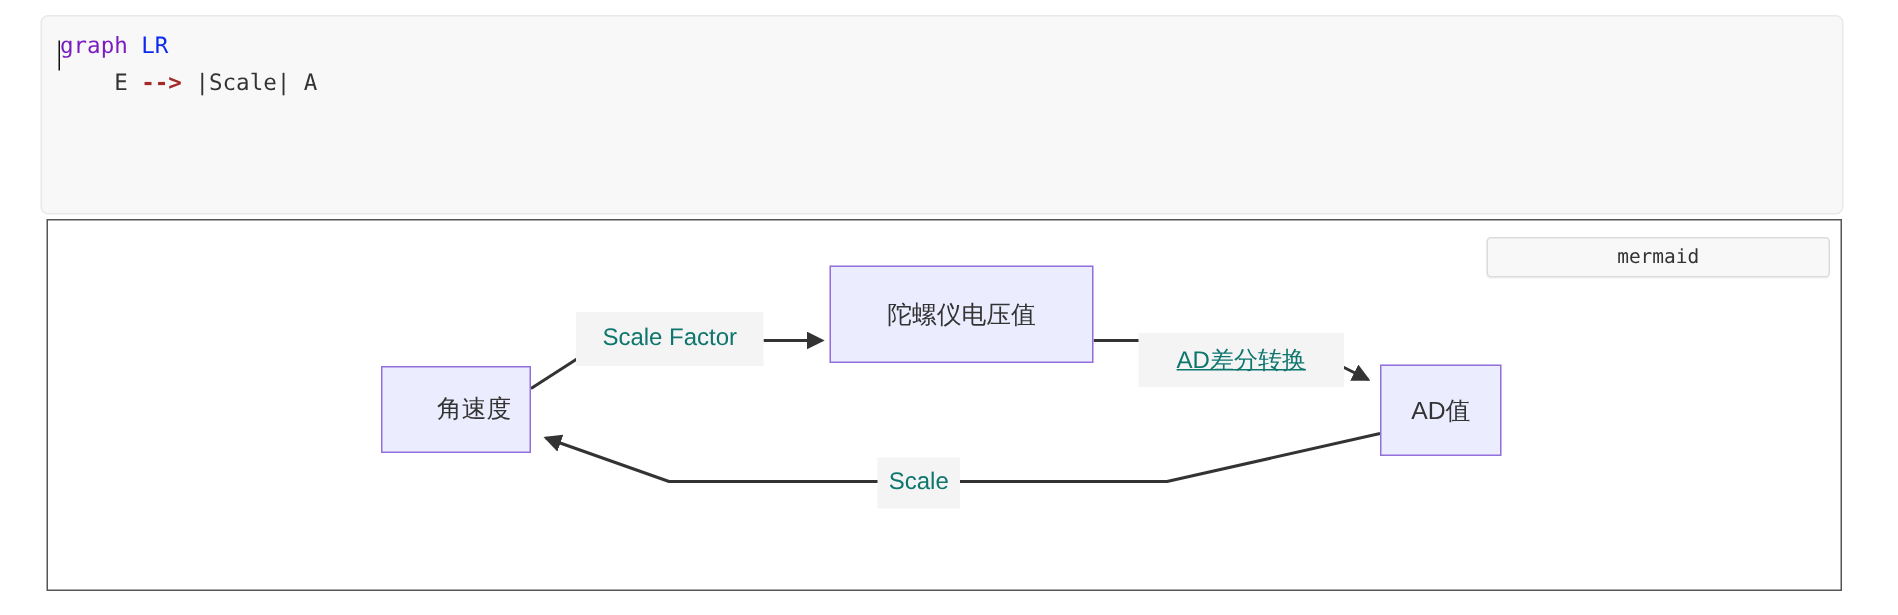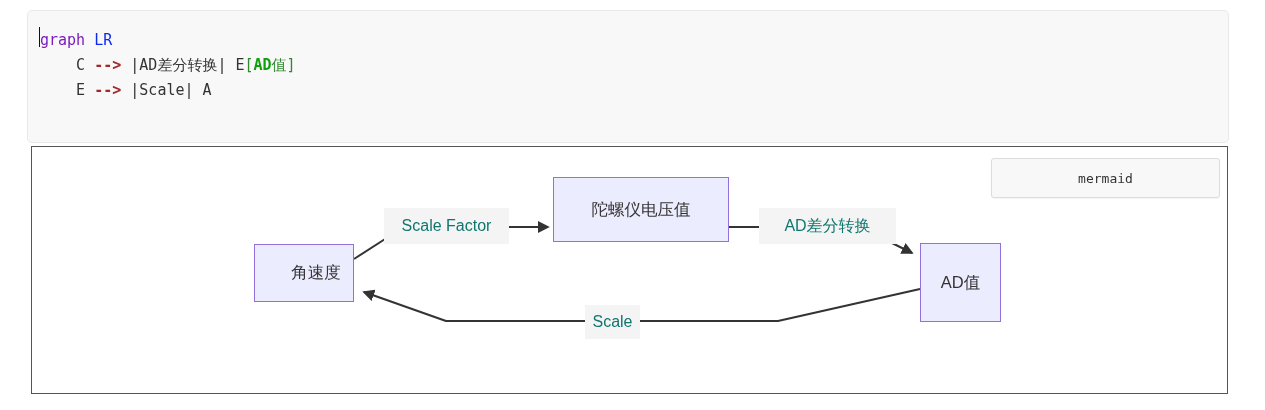--- a/index.html
+++ b/index.html
@@ -7,21 +7,21 @@
   body {
     font-family:"Liberation Sans", sans-serif;
     width:1265px; height:410px; position:relative; overflow:hidden;
   }
   .stage { position:absolute; left:0; top:0; width:1265px; height:410px; }
 
   
   .code-block {
     position:absolute; left:27px; top:10px; width:1202px; height:133px;
     background:#f8f8f8; border:1px solid #e9e9e9; border-radius:5px;
-    padding:17px 12px 0 12px;
+    padding:7px 12px 0 12px;
   }
   .code-line {
     font-family:"DejaVu Sans Mono","Liberation Mono",monospace;
     font-size:15px; line-height:25px; white-space:pre; color:#333;
   }
   .tok-plain   { color:#333333; }
   .tok-keyword { color:#7a1cc0; }
   .tok-entity  { color:#0d2bee; }
   .tok-operator{ color:#a42a2a; font-weight:bold; }
   .tok-string  { color:#2e8b2e; }
@@ -32,55 +32,54 @@
   }
 
   
   .diagram-panel {
     position:absolute; left:31px; top:146px; width:1197px; height:248px;
     background:#ffffff; border:1px solid #555;
   }
   .diagram-panel svg { position:absolute; left:0; top:0; }
 
   .badge {
-    position:absolute; left:959px; top:11px; width:229px; height:40px;
+    position:absolute; left:959px; top:11px; width:229px; height:27px;
     background:#f8f8f8; border:1px solid #dcdcdc; border-radius:3px;
     display:flex; align-items:center; justify-content:center;
     font-family:"DejaVu Sans Mono","Liberation Mono",monospace;
     font-size:13px; color:#333; box-shadow:0 1px 1px rgba(0,0,0,0.04);
   }
 
   .node {
     position:absolute; background:var(--node-fill,#ECECFF);
     border:1px solid var(--node-border,#9370DB);
     display:flex; align-items:center; justify-content:center;
     font-size:16.5px; color:#333;
   }
   .node-a { left:222px; top:97px;  width:100px; height:58px;padding-left:24px; }
   .node-c { left:521px; top:30px;  width:176px; height:65px; }
-  .node-e { left:888px; top:96px;  width:81px;  height:79px; }
+  .node-e { left:888px; top:96px;  width:81px;  height:61px; }
 
   .edge-label {
     position:absolute; background:var(--label-bg,#f4f4f4);
     display:flex; align-items:center; justify-content:center;
     font-size:16px; color:#0f766e;
   }
   .el-scale-factor { left:352px; top:61px;  width:125px; height:36px; }
-  .el-ad-conv      { left:727px; top:61px;  width:137px; height:36px; }
+  .el-ad-conv      { left:727px; top:75px;  width:137px; height:36px;text-decoration:underline; }
   .el-scale        { left:553px; top:158px; width:55px;  height:34px; }
 </style>
 </head>
 <body>
 
 <div class="stage">
 
   <div class="code-block">
     <div class="caret"></div>
     <div class="code-line"><span class="tok-keyword">graph</span><span class="tok-plain"> </span><span class="tok-entity">LR</span></div>
-    <div class="code-line"><span class="tok-plain">    C </span><span class="tok-operator">--&gt;</span><span class="tok-plain"> |AD差分转换| </span><span class="tok-plain">E</span><span class="tok-string">[</span><span class="tok-string-bold">AD</span><span class="tok-string">值]</span></div>
     <div class="code-line"><span class="tok-plain">    E </span><span class="tok-operator">--&gt;</span><span class="tok-plain"> |Scale| A</span></div>
   </div>
 
   <div class="diagram-panel">
 
     <svg width="1197" height="248" viewBox="0 0 1197 248">
       <defs>
         <marker id="arrow" viewBox="0 0 10 10" refX="8.5" refY="5" markerWidth="6" markerHeight="6" orient="auto-start-reverse">
           <path d="M0,0 L10,5 L0,10 z" fill="#333333"></path>
         </marker>

